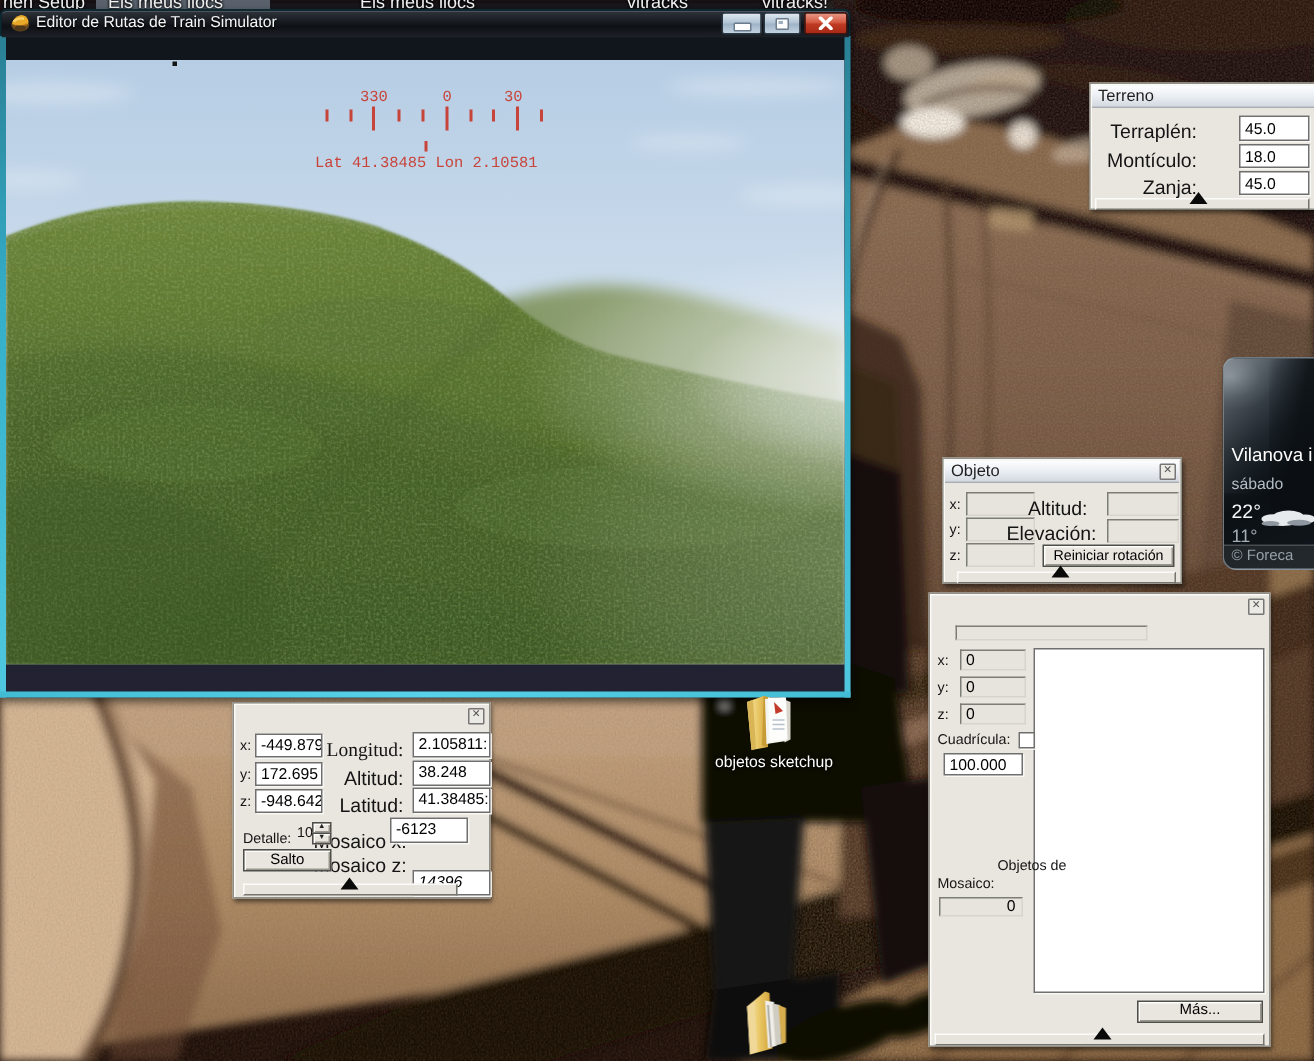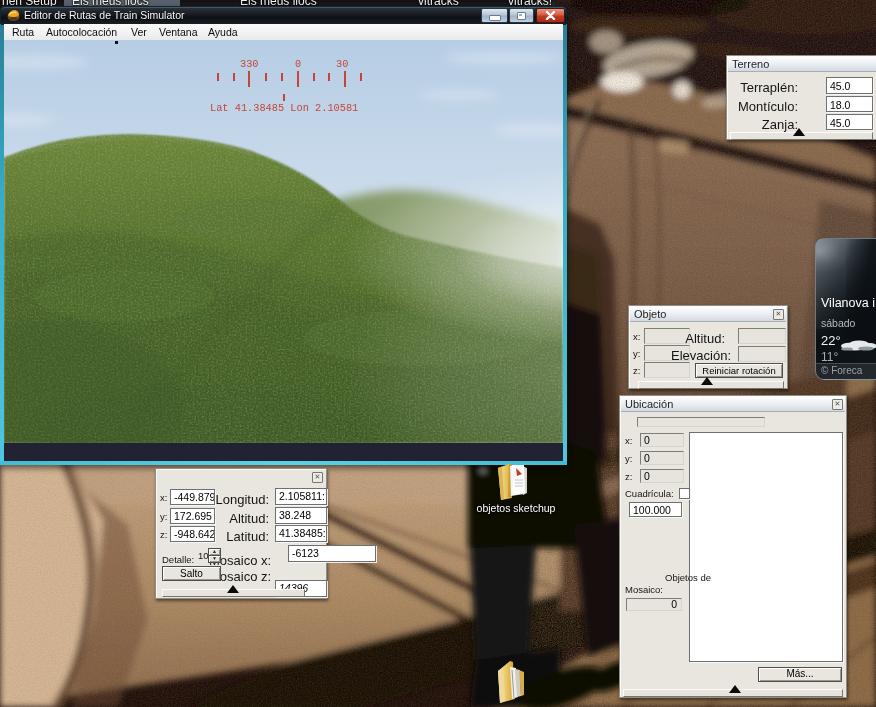--- a/index.html
+++ b/index.html
@@ -183,27 +183,20 @@
  <div class="abs" style="left:509px;top:2px;width:23px;height:13px;border-radius:2px;border:1px solid #2a3642;background:linear-gradient(#dfe8f0,#b5c6d6 45%,#9fb4c7 55%,#c2d2e0);">
    <div class="abs" style="left:7px;top:3px;width:7px;height:6px;background:#fdfdfd;border:1px solid #6b7c8c;border-radius:1px;"></div>
    <div class="abs" style="left:9px;top:5px;width:3px;height:2px;background:#9fb0c0;"></div>
  </div>
  <div class="abs" style="left:536px;top:2px;width:27px;height:13px;border-radius:2px;border:1px solid #431511;background:linear-gradient(#e89685,#d55b42 45%,#bf3a22 55%,#a82a16);">
    <svg class="abs" style="left:8px;top:2px" width="11" height="9" viewBox="0 0 11 9">
      <path d="M2,1 L9,8 M9,1 L2,8" stroke="#fff" stroke-width="2.4" stroke-linecap="round"></path>
    </svg>
  </div>
 
- <div class="abs" style="left:4px;top:18px;width:559px;height:16px;background:linear-gradient(#fbfbfc,#e9eaec);font-size:10.5px;color:#0c0c0c;">
-  <span class="abs" style="left:8px;top:2px;">Ruta</span>
-  <span class="abs" style="left:42px;top:2px;">Autocolocación</span>
-  <span class="abs" style="left:127px;top:2px;">Ver</span>
-  <span class="abs" style="left:155px;top:2px;">Ventana</span>
-  <span class="abs" style="left:204px;top:2px;">Ayuda</span>
- </div>
 
  <svg class="abs" style="left:4px;top:34px" width="559" height="403" viewBox="0 0 559 403">
   <defs>
    <linearGradient id="sky" x1="0" y1="0" x2="0" y2="1">
     <stop offset="0" stop-color="#b6cde4"></stop>
             <stop offset=".4" stop-color="#ccdcec"></stop>
     <stop offset=".75" stop-color="#e6edf4"></stop>
             <stop offset="1" stop-color="#eef2f5"></stop>
    </linearGradient>
    <linearGradient id="hillg" x1="0" y1="0" x2="0" y2="1">
@@ -325,23 +318,20 @@
  <div class="lbr" style="left:40px;top:25px;width:56px;">Altitud:</div>
  <div class="lbr" style="left:40px;top:42px;width:62px;">Elevación:</div>
  <div class="gb" style="left:109px;top:22px;width:46px;height:14px;"></div>
  <div class="gb" style="left:109px;top:40px;width:46px;height:14px;"></div>
  <div class="bt" style="left:66px;top:57px;width:86px;height:13px;line-height:13px;font-size:9.5px;">Reiniciar rotación</div>
  <div class="ru" style="left:9px;top:75px;width:144px;"></div>
  <div class="tri" style="left:72px;top:71px;"></div>
 </div>
 
 <div class="pnl" style="left:619px;top:395px;width:226px;height:301px;">
- <div class="pttl">
-        <span>Ubicación</span>
-      </div>
       <div class="px">✕</div>
  <div class="gb" style="left:17px;top:21px;width:126px;height:8px;"></div>
  <div class="tb" style="left:69px;top:36px;width:152px;height:228px;"></div>
  <div class="lb" style="left:5px;top:39px;">x:</div>
  <div class="lb" style="left:5px;top:57px;">y:</div>
  <div class="lb" style="left:5px;top:75px;">z:</div>
  <div class="gb" style="left:20px;top:37px;width:42px;height:12px;">
         <span style="top:0">0</span>
       </div>
  <div class="gb" style="left:20px;top:55px;width:42px;height:12px;">
@@ -372,35 +362,35 @@
  <div class="lb" style="left:4px;top:60px;">z:</div>
  <div class="tb" style="left:14px;top:20px;width:43px;height:14px;">
         <span style="top:1px">-449.879</span>
       </div>
  <div class="tb" style="left:14px;top:39px;width:43px;height:14px;">
         <span style="top:1px">172.695</span>
       </div>
  <div class="tb" style="left:14px;top:57px;width:43px;height:14px;">
         <span style="top:1px">-948.642</span>
       </div>
- <div class="lbr" style="left:53px;top:23px;width:60px;">Longitud:</div>
+ <div class="lbr" style="left:53px;top:23px;width:60px;font-family:Liberation Serif, serif;">Longitud:</div>
  <div class="lbr" style="left:53px;top:42px;width:60px;">Altitud:</div>
  <div class="lbr" style="left:53px;top:60px;width:60px;">Latitud:</div>
  <div class="lbr" style="left:53px;top:84px;width:60px;">Mosaico x:</div>
  <div class="lbr" style="left:53px;top:100px;width:60px;">Mosaico z:</div>
  <div class="tb" style="left:119px;top:19px;width:50px;height:15px;">
         <span style="top:1px">2.105811:</span>
       </div>
  <div class="tb" style="left:119px;top:38px;width:50px;height:15px;">
         <span style="top:1px">38.248</span>
       </div>
  <div class="tb" style="left:119px;top:56px;width:50px;height:15px;">
         <span style="top:1px">41.38485:</span>
       </div>
- <div class="tb" style="left:132px;top:76px;width:50px;height:15px;padding-left:36px;">
+ <div class="tb" style="left:104px;top:76px;width:50px;height:15px;">
         <span style="top:1px">-6123</span>
       </div>
  <div class="tb" style="left:119px;top:111px;width:50px;height:15px;font-style:italic;">
         <span style="top:1px">14396</span>
       </div>
  <div class="lb" style="left:6px;top:85px;">Detalle:</div>
  <div class="lb" style="left:42px;top:81px;">10</div>
  <div class="bt" style="left:52px;top:79px;width:11px;height:6px;font-size:5px;line-height:5px;color:#222;">▲</div>
  <div class="bt" style="left:52px;top:86px;width:11px;height:6px;font-size:5px;line-height:5px;color:#222;">▼</div>
  <div class="bt" style="left:6px;top:97px;width:57px;height:13px;line-height:13px;">Salto</div>

